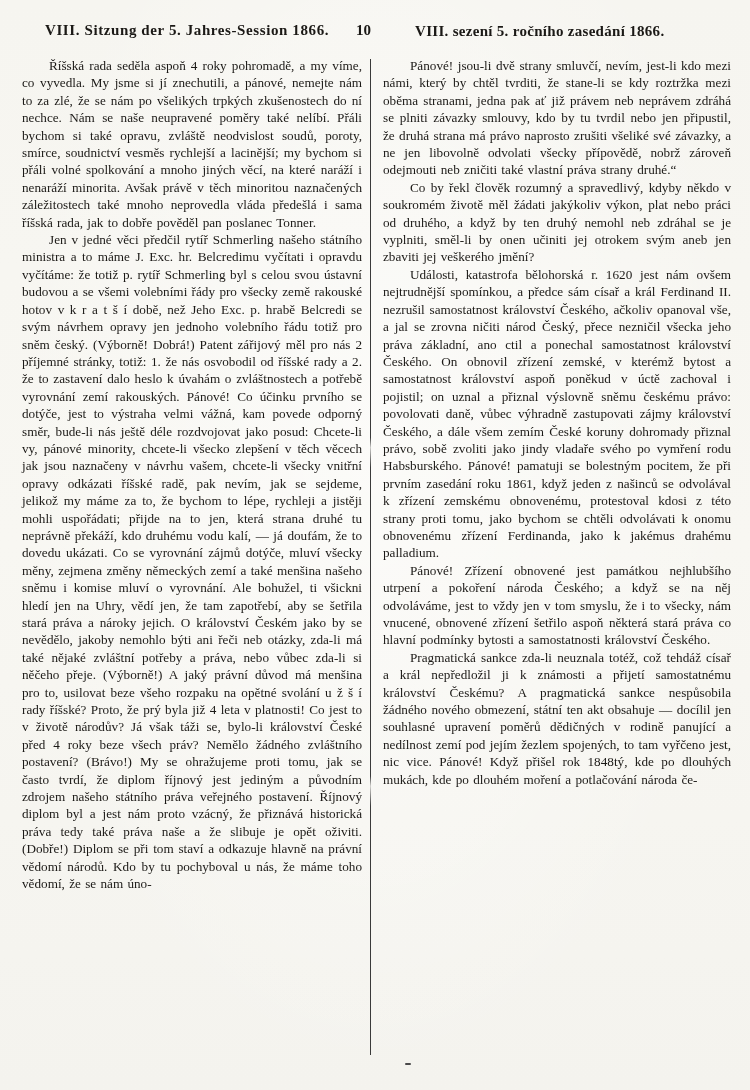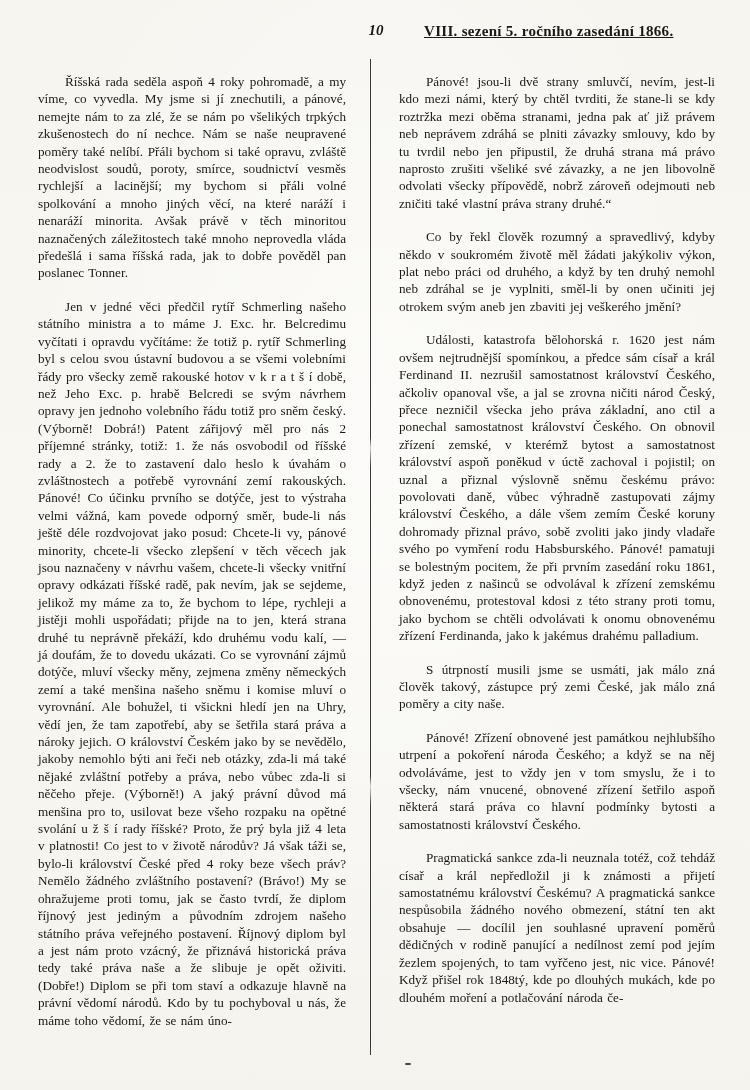--- a/index.html
+++ b/index.html
@@ -36,29 +36,27 @@
     position: absolute;
     left: 45px;
     top: 0;
     letter-spacing: 0.6px;
   }
   .h-num {
     position: absolute;
     left: 356px;
     top: 0;
     width: 40px;
-    text-align: center;
-    font-style: italic;
+    text-align: left;
   }
   .h-right {
     position: absolute;
-    left: 424px;
+    left: 415px;
     top: 1px;
     letter-spacing: 0.3px;
-    text-decoration: underline;
   }
   .columns {
     position: absolute;
     top: 57px;
     left: 0;
     width: 750px;
     height: 1010px;
   }
   .col {
     position: absolute;
@@ -82,21 +80,21 @@
     top: 2px;
     width: 1px;
     height: 996px;
     background: linear-gradient(180deg,
       #3a3a3a 0%, #3a3a3a 38%,
       rgba(58,58,58,0.25) 39%, #3a3a3a 41%,
       #3a3a3a 72%, rgba(58,58,58,0.2) 73%,
       #3a3a3a 75%, #3a3a3a 100%);
   }
   .para {
-    margin: 16px;
+    margin: 0;
     padding: 0;
   }
   .para.indent {
     text-indent: 27px;
   }
   .scan-mark {
     position: absolute;
     left: 405px;
     top: 1063px;
     width: 6px;
@@ -104,38 +102,38 @@
     background: #4a4a4a;
     border-radius: 1px;
   }
 </style>
 </head>
 <body>
 
 <div class="page">
 
   <div class="header">
+    <div class="h-left">VIII. Sitzung der 5. Jahres-Session 1866.</div>
     <div class="h-num">10</div>
     <div class="h-right">VIII. sezení 5. ročního zasedání 1866.</div>
   </div>
 
   <div class="columns">
 
     <div class="col col-left">
       <p class="para indent">Říšská rada seděla aspoň 4 roky pohromadě, a my víme, co vyvedla. My jsme si jí znechutili, a pánové, nemejte nám to za zlé, že se nám po všelikých trpkých zkušenostech do ní nechce. Nám se naše neupravené poměry také nelíbí. Přáli bychom si také opravu, zvláště neodvislost soudů, poroty, smírce, soudnictví vesměs rychlejší a lacinější; my bychom si přáli volné spolkování a mnoho jiných věcí, na které naráží i nenaráží minorita. Avšak právě v těch minoritou naznačených záležitostech také mnoho neprovedla vláda předešlá i sama říšská rada, jak to dobře pověděl pan poslanec Tonner.</p>
       <p class="para indent">Jen v jedné věci předčil rytíř Schmerling našeho státního ministra a to máme J. Exc. hr. Belcredimu vyčítati i opravdu vyčítáme: že totiž p. rytíř Schmerling byl s celou svou ústavní budovou a se všemi volebními řády pro všecky země rakouské hotov v k r a t š í době, než Jeho Exc. p. hrabě Belcredi se svým návrhem opravy jen jednoho volebního řádu totiž pro sněm český. (Výborně! Dobrá!) Patent zářijový měl pro nás 2 příjemné stránky, totiž: 1. že nás osvobodil od říšské rady a 2. že to zastavení dalo heslo k úvahám o zvláštnostech a potřebě vyrovnání zemí rakouských. Pánové! Co účinku prvního se dotýče, jest to výstraha velmi vážná, kam povede odporný směr, bude-li nás ještě déle rozdvojovat jako posud: Chcete-li vy, pánové minority, chcete-li všecko zlepšení v těch věcech jak jsou naznačeny v návrhu vašem, chcete-li všecky vnitřní opravy odkázati říšské radě, pak nevím, jak se sejdeme, jelikož my máme za to, že bychom to lépe, rychleji a jistěji mohli uspořádati; přijde na to jen, která strana druhé tu neprávně překáží, kdo druhému vodu kalí, — já doufám, že to dovedu ukázati. Co se vyrovnání zájmů dotýče, mluví všecky měny, zejmena změny německých zemí a také menšina našeho sněmu i komise mluví o vyrovnání. Ale bohužel, ti všickni hledí jen na Uhry, vědí jen, že tam zapotřebí, aby se šetřila stará práva a nároky jejich. O království Českém jako by se nevědělo, jakoby nemohlo býti ani řeči neb otázky, zda-li má také nějaké zvláštní potřeby a práva, nebo vůbec zda-li si něčeho přeje. (Výborně!) A jaký právní důvod má menšina pro to, usilovat beze všeho rozpaku na opětné svolání u ž š í rady říšské? Proto, že prý byla již 4 leta v platnosti! Co jest to v životě národův? Já však táži se, bylo-li království České před 4 roky beze všech práv? Nemělo žádného zvláštního postavení? (Brávo!) My se ohražujeme proti tomu, jak se často tvrdí, že diplom říjnový jest jediným a původním zdrojem našeho státního práva veřejného postavení. Říjnový diplom byl a jest nám proto vzácný, že přiznává historická práva tedy také práva naše a že slibuje je opět oživiti. (Dobře!) Diplom se při tom staví a odkazuje hlavně na právní vědomí národů. Kdo by tu pochyboval u nás, že máme toho vědomí, že se nám úno-</p>
     </div>
 
     <div class="divider"></div>
 
     <div class="col col-right">
       <p class="para indent">Pánové! jsou-li dvě strany smluvčí, nevím, jest-li kdo mezi námi, který by chtěl tvrditi, že stane-li se kdy roztržka mezi oběma stranami, jedna pak ať již právem neb neprávem zdráhá se plniti závazky smlouvy, kdo by tu tvrdil nebo jen připustil, že druhá strana má právo naprosto zrušiti všeliké své závazky, a ne jen libovolně odvolati všecky přípovědě, nobrž zároveň odejmouti neb zničiti také vlastní práva strany druhé.“</p>
       <p class="para indent">Co by řekl člověk rozumný a spravedlivý, kdyby někdo v soukromém životě měl žádati jakýkoliv výkon, plat nebo práci od druhého, a když by ten druhý nemohl neb zdráhal se je vyplniti, směl-li by onen učiniti jej otrokem svým aneb jen zbaviti jej veškerého jmění?</p>
       <p class="para indent">Události, katastrofa bělohorská r. 1620 jest nám ovšem nejtrudnější spomínkou, a předce sám císař a král Ferdinand II. nezrušil samostatnost království Českého, ačkoliv opanoval vše, a jal se zrovna ničiti národ Český, přece nezničil všecka jeho práva základní, ano ctil a ponechal samostatnost království Českého. On obnovil zřízení zemské, v kterémž bytost a samostatnost království aspoň poněkud v úctě zachoval i pojistil; on uznal a přiznal výslovně sněmu českému právo: povolovati daně, vůbec výhradně zastupovati zájmy království Českého, a dále všem zemím České koruny dohromady přiznal právo, sobě zvoliti jako jindy vladaře svého po vymření rodu Habsburského. Pánové! pamatuji se bolestným pocitem, že při prvním zasedání roku 1861, když jeden z našinců se odvolával k zřízení zemskému obnovenému, protestoval kdosi z této strany proti tomu, jako bychom se chtěli odvolávati k onomu obnovenému zřízení Ferdinanda, jako k jakémus drahému palladium.</p>
-      <p class="para indent">S útrpností musili jsme se usmáti, jak málo zná člověk takový, zástupce prý zemi České, jak málo zná poměry a city naše.</p>
       <p class="para indent">Pánové! Zřízení obnovené jest památkou nejhlubšího utrpení a pokoření národa Českého; a když se na něj odvoláváme, jest to vždy jen v tom smyslu, že i to všecky, nám vnucené, obnovené zřízení šetřilo aspoň některá stará práva co hlavní podmínky bytosti a samostatnosti království Českého.</p>
       <p class="para indent">Pragmatická sankce zda-li neuznala totéž, což tehdáž císař a král nepředložil ji k známosti a přijetí samostatnému království Českému? A pragmatická sankce nespůsobila žádného nového obmezení, státní ten akt obsahuje — docílil jen souhlasné upravení poměrů dědičných v rodině panující a nedílnost zemí pod jejím žezlem spojených, to tam vyřčeno jest, nic vice. Pánové! Když přišel rok 1848tý, kde po dlouhých mukách, kde po dlouhém moření a potlačování národa če-</p>
     </div>
 
   </div>
 
   <div class="scan-mark"></div>
 
 </div>
 

